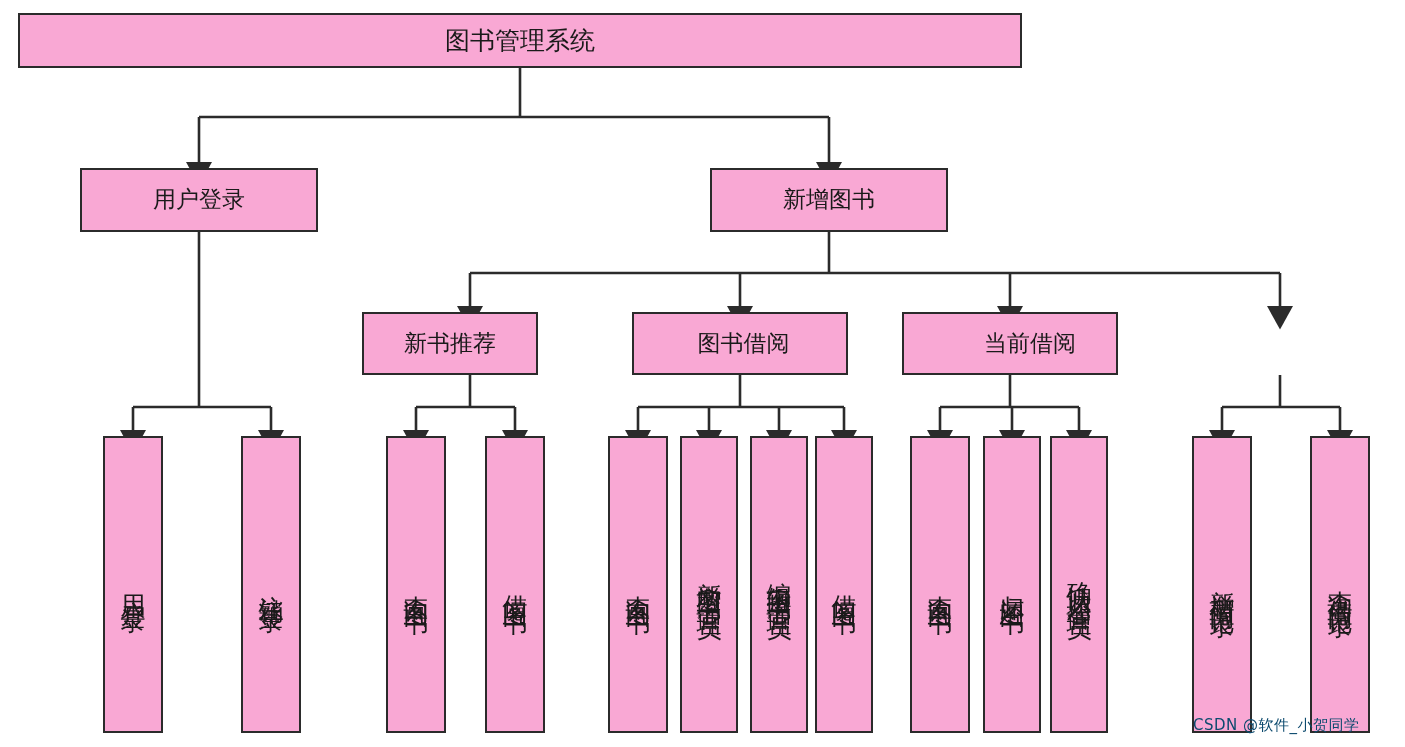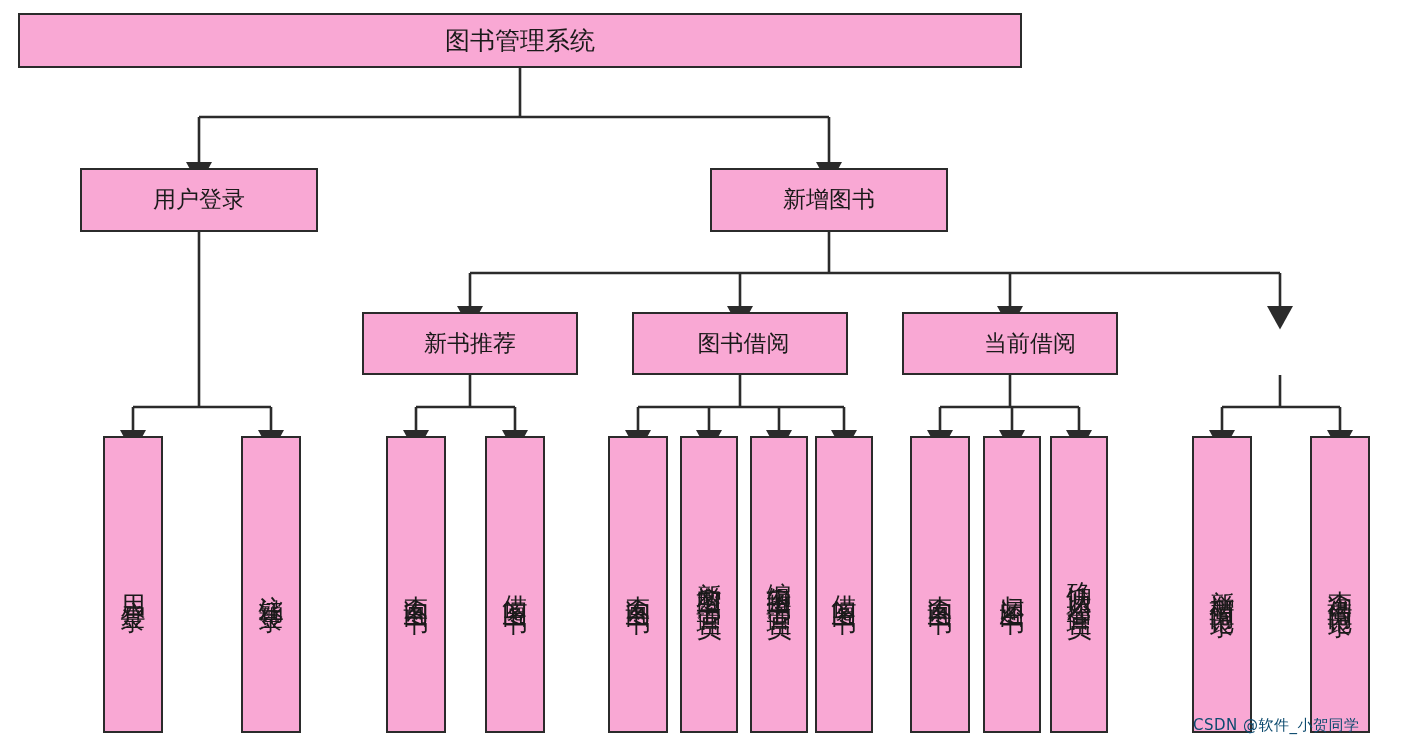--- a/index.html
+++ b/index.html
@@ -123,21 +123,21 @@
   </div>
 
   <div class="node node-l1" style="left: 80px; top: 168px; width: 238px; height: 64px;">
     <span class="node-label">用户登录</span>
   </div>
 
   <div class="node node-l1" style="left: 710px; top: 168px; width: 238px; height: 64px;">
     <span class="node-label">新增图书</span>
   </div>
 
-  <div class="node node-l2" style="left: 362px; top: 312px; width: 216px; height: 63px;">
+  <div class="node node-l2" style="left: 362px; top: 312px; width: 176px; height: 63px;">
     <span class="node-label">新书推荐</span>
   </div>
 
   <div class="node node-l2" style="left: 632px; top: 312px; width: 216px; height: 63px; padding-left: 7px;">
     <span class="node-label">图书借阅</span>
   </div>
 
   <div class="node node-l2" style="left: 902px; top: 312px; width: 216px; height: 63px; padding-left: 40px;">
     <span class="node-label">当前借阅</span>
   </div>

